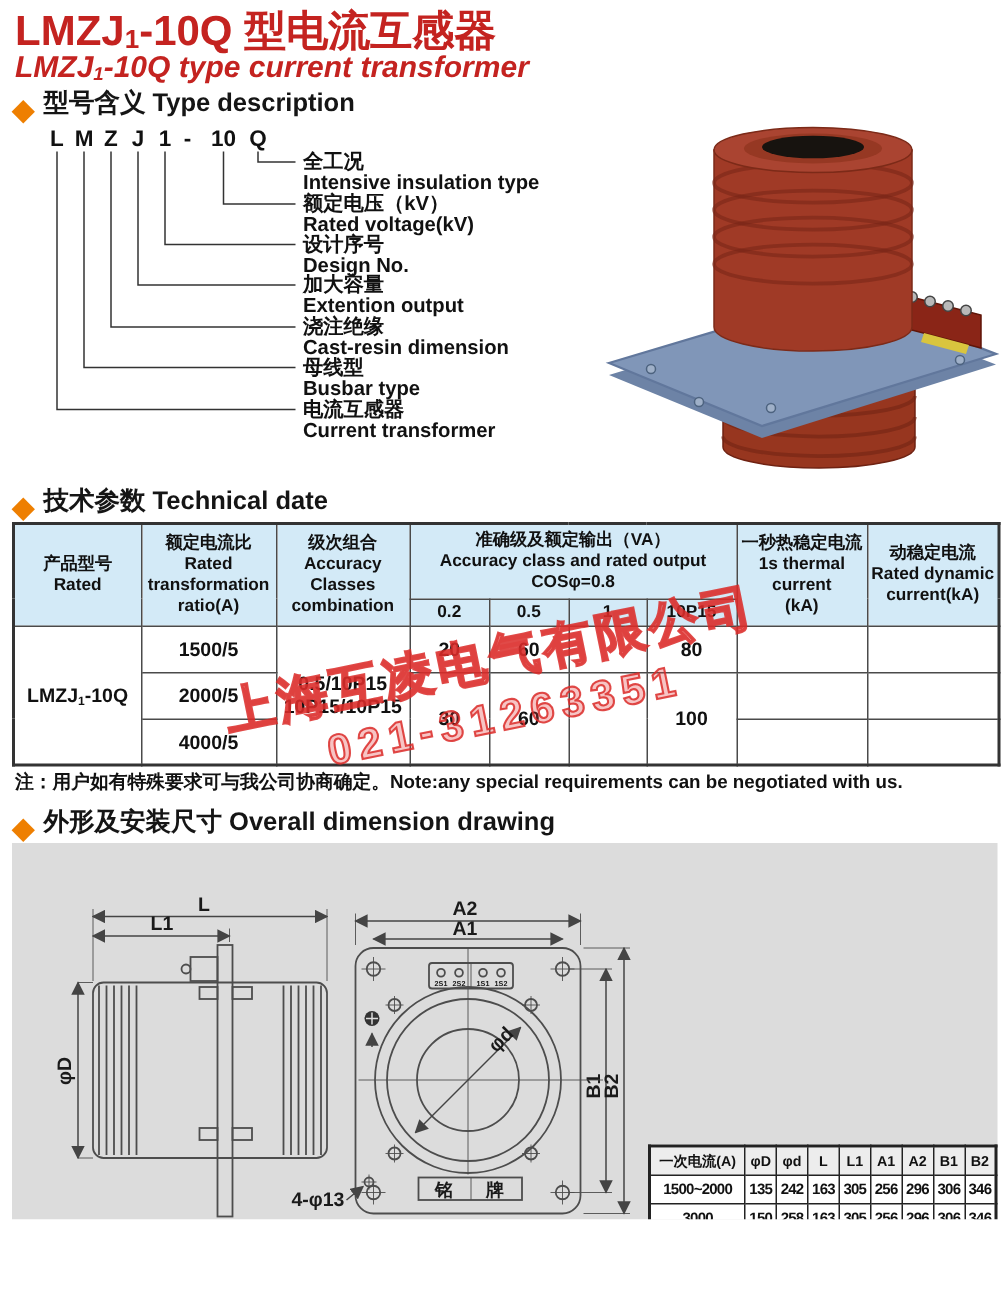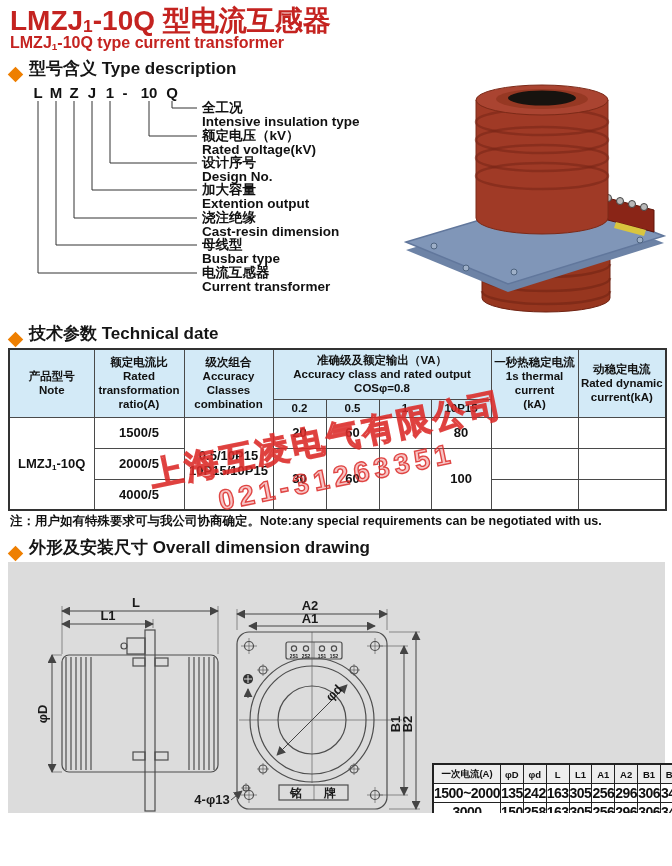--- a/index.html
+++ b/index.html
@@ -1,21 +1,21 @@
 <!DOCTYPE html>
 <html><head>
 <meta charset="utf-8">
 <style>
   html,body { margin:0; padding:0; background:#fff; }
   .page { position:relative; width:672px; height:813px; background:#fff; overflow:hidden;
           font-family:"Liberation Sans","DejaVu Sans",sans-serif; color:#111; }
 
   
   .title { position:absolute; left:10px; top:2px; font-size:28px; font-weight:bold; color:#c42320; white-space:nowrap; }
-  .subtitle { position:absolute; left:10px; top:34px; font-size:16px; font-weight:bold; color:#c42320; white-space:nowrap; }
+  .subtitle { position:absolute; left:10px; top:34px; font-size:20px; font-weight:bold; color:#c42320; white-space:nowrap;font-style:italic; }
   .title sub,.subtitle sub,.type-sub sub { font-size:62%; vertical-align:baseline; position:relative; bottom:-2px; }
 
   
   .section-heading { position:absolute; display:flex; align-items:flex-end; gap:8px;
                      font-size:17px; font-weight:bold; color:#151515; white-space:nowrap; }
   .diamond { width:11px; height:11px; background:#ee7f01; transform:rotate(45deg); flex:none; }
   #sec1 { left:10px; top:57px; }
   #sec2 { left:10px; top:322px; }
   #sec3 { left:10px; top:536px; }
 
@@ -53,21 +53,21 @@
   .thin { stroke:#4d4d4d; stroke-width:0.6; fill:none; }
   .dim  { stroke:#444; stroke-width:1; fill:none; }
   .dim-label  { font-size:13px; font-weight:bold; }
   .term-label { font-size:4.8px; font-weight:bold; }
   .cn-label   { font-size:12px; font-weight:bold; }
 
   
   .dim-table { position:absolute; left:424px; top:201px; border-collapse:collapse; table-layout:fixed; background:#fff; border:2px solid #222;padding-left:19px; }
   .dim-table th,.dim-table td { border:1px solid #222; font-weight:bold; text-align:center; padding:0; height:18px; overflow:hidden; }
   .dim-table th { background:#ededed; font-size:9.5px; }
-  .dim-table td { font-size:14px; letter-spacing:-0.5px; }
+  .dim-table td { font-size:10px; letter-spacing:-0.5px; }
 </style>
 </head>
 <body>
 
 <div class="page">
 
   <div class="title"><span>LMZJ</span><sub>1</sub><span>-10Q 型电流互感器</span></div>
   <div class="subtitle"><span>LMZJ</span><sub>1</sub><span>-10Q  type current transformer</span></div>
 
   <div class="section-heading" id="sec1">
@@ -169,21 +169,21 @@
         <col style="width:53px">
         <col style="width:52px">
         <col style="width:60px">
       <col style="width:87px">
         <col style="width:88px">
     </colgroup>
     <thead>
       <tr class="tr-h1">
         <th rowspan="2">
             <div>产品型号</div>
-            <div>Note</div>
+            <div>Rated</div>
           </th>
         <th rowspan="2">
             <div>额定电流比</div>
             <div>Rated transformation ratio(A)</div>
           </th>
         <th rowspan="2">
             <div>级次组合</div>
             <div>Accuracy Classes combination</div>
           </th>
         <th colspan="4">

